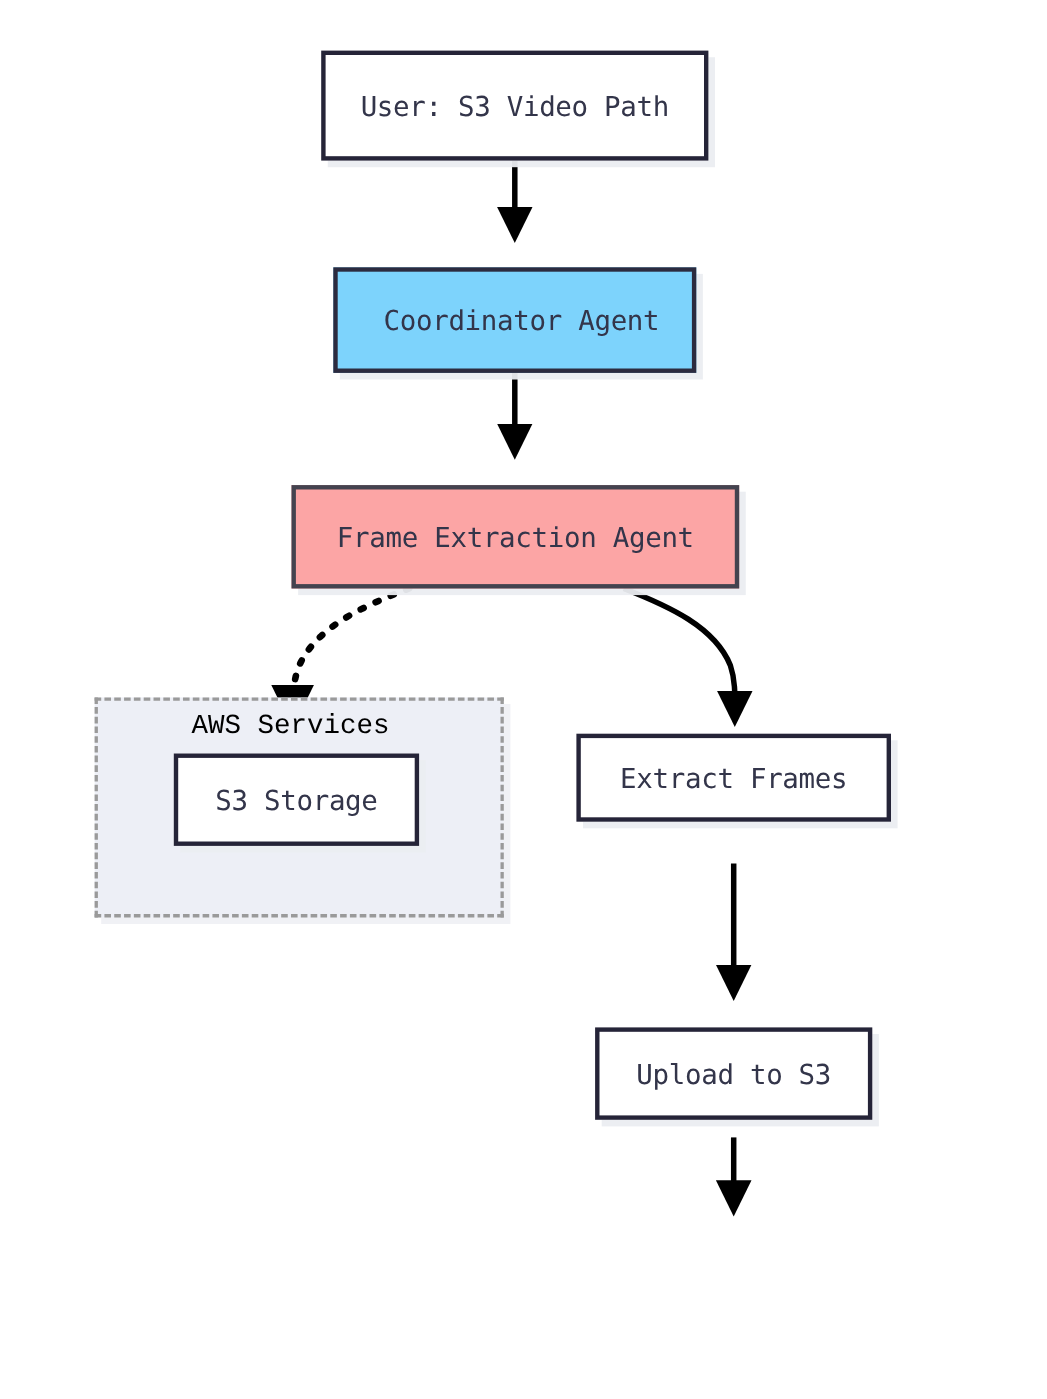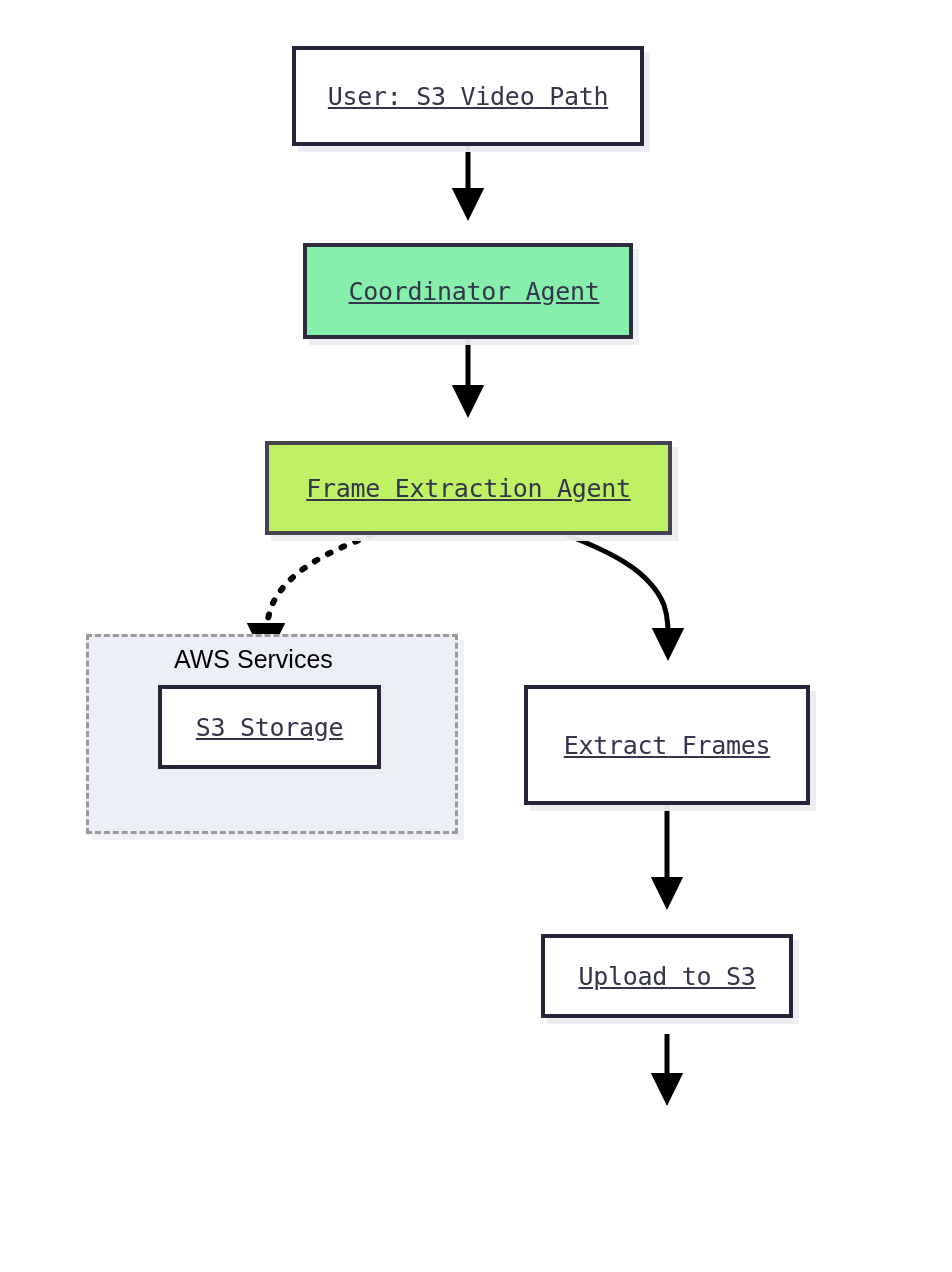--- a/index.html
+++ b/index.html
@@ -34,42 +34,41 @@
     justify-content: center;
     text-align: center;
     border: 4px solid #252438;
     background: #ffffff;
     color: #33354a;
     font-size: 25px;
     font-family: "DejaVu Sans Mono", "Liberation Mono", monospace;
     letter-spacing: -0.3px;
     box-shadow: 6px 6px 0 0 rgba(235,237,241,0.95);
     z-index: 3;
-    text-decoration: underline;
   }
   .node.fill-blue {
-    background: #86efac;
+    background: #7dd3fc;
     border-color: #2c2b3f;
     padding-left: 12px;
   }
   .node.fill-pink {
-    background: #bef264;
+    background: #fca5a5;
     border-color: #44434f;
   }
   .subgraph {
     position: absolute;
     box-sizing: border-box;
     border: 3px dashed #9a9a9a;
     background: #edeff6;
     box-shadow: 6px 6px 0 0 rgba(238,240,244,0.9);
     z-index: 1;
   }
   .subgraph-title {
     position: absolute;
-    font-family: Liberation Sans, sans-serif;
+    font-family: Liberation Mono, monospace;
     font-size: 25px;
     color: #000000;
     white-space: nowrap;
     z-index: 2;
   }
 </style>
 </head>
 <body>
 
 <div id="canvas">
@@ -110,18 +109,18 @@
   </svg>
 
   <div class="node" style="left:292px; top:46px; width:352px; height:100px;">User: S3 Video Path</div>
 
   <div class="node fill-blue" style="left:303px; top:243px; width:330px; height:96px;">Coordinator Agent</div>
 
   <div class="node fill-pink" style="left:265px; top:441px; width:407px; height:94px;">Frame Extraction Agent</div>
 
   <div class="node" style="left:158px; top:685px; width:223px; height:84px; z-index:4;">S3 Storage</div>
 
-  <div class="node" style="left:524px; top:685px; width:286px; height:120px;">Extract Frames</div>
+  <div class="node" style="left:524px; top:667px; width:286px; height:80px;">Extract Frames</div>
 
   <div class="node" style="left:541px; top:934px; width:252px; height:84px;">Upload to S3</div>
 
 
 </div>
 
 </body></html>

